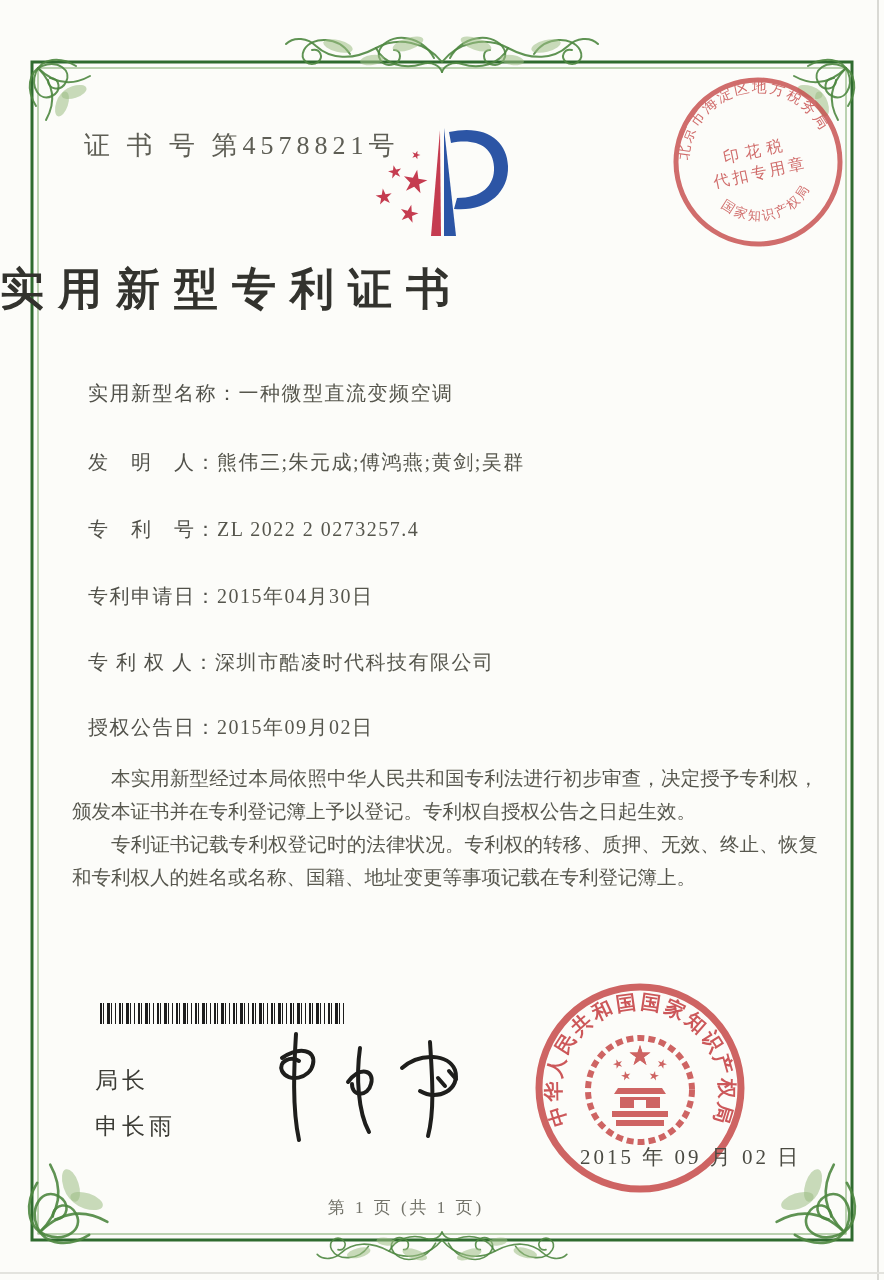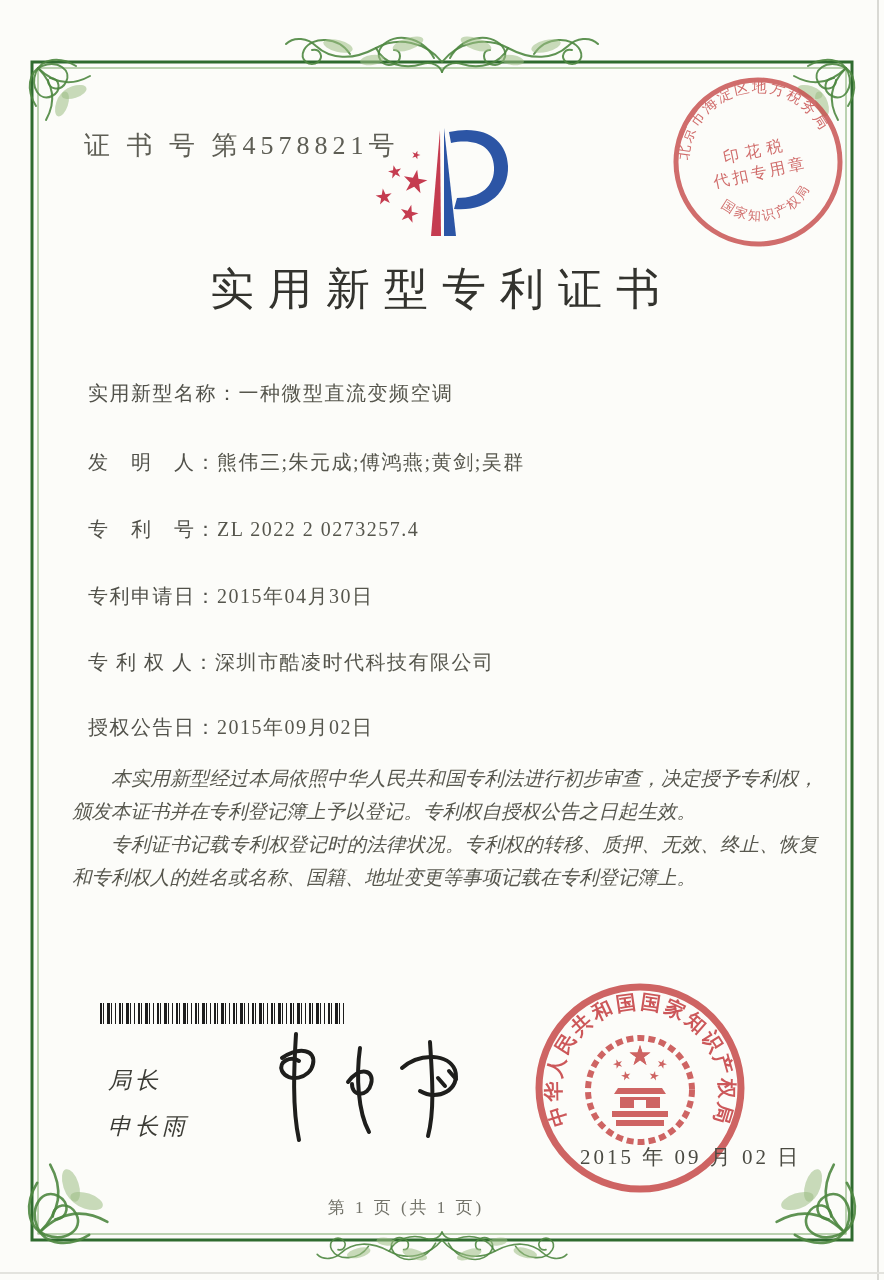--- a/index.html
+++ b/index.html
@@ -10,44 +10,44 @@
     color:#55554c;
   }
   .abs{position:absolute;}
   
   #borderSvg{position:absolute;left:0;top:0;pointer-events:none;}
   .vine path{fill:none;stroke:#4e8740;stroke-width:2;stroke-linecap:round;opacity:.9;}
   .leaf{fill:#9cbd85;opacity:.55;stroke:none;}
   
   .cert-no{left:84px;top:128px;font-size:26px;letter-spacing:5px;color:#5e5e55;}
   .logo-wrap{left:50%;top:110px;transform:translateX(-50%);}
-  .page-title{left:0;top:260px;width:884px;text-align:center;
-    font-size:44px;font-weight:normal;letter-spacing:14px;color:#33332e;}
+  .page-title{left:0;top:260px;width:884px;text-align:left;
+    font-size:44px;font-weight:bold;letter-spacing:14px;color:#33332e;}
   
   .tax-seal{left:668px;top:72px;opacity:.8;transform:rotate(-12deg);}
   .tax-seal text{fill:#c64a49;font-family:"Liberation Serif",serif;}
   .big-seal{left:530px;top:978px;opacity:.85;}
   .big-seal text{fill:#c43b3e;font-weight:bold;font-family:"Liberation Serif",serif;}
   .seal-date{left:560px;top:1143px;font-size:21px;letter-spacing:3px;color:#4a4a42;z-index:5;margin-left:20px;}
   
   .frow{left:88px;font-size:20px;letter-spacing:1.5px;color:#56564d;white-space:nowrap;}
   .frow .lab{color:#51514a;}
   
   .legal{left:72px;top:762px;width:746px;font-size:19.5px;line-height:33px;
-    text-align:justify;color:#57574e;font-style:italic;}
+    text-align:justify;color:#57574e;}
   .legal p{margin:0;text-indent:2em;}
   
   .barcode{left:100px;top:1003px;width:246px;height:21px;
     background:repeating-linear-gradient(90deg,
       #1c1c1c 0 2px,transparent 2px 3px,
       #1c1c1c 3px 4px,transparent 4px 7px,
       #1c1c1c 7px 10px,transparent 10px 11px,
       #1c1c1c 11px 12px,transparent 12px 15px,
       #1c1c1c 15px 16px,transparent 16px 19px);}
-  .director{left:108px;top:1058px;font-size:23px;letter-spacing:4px;color:#3c3c36;line-height:46px;font-style:italic;}
+  .director{left:95px;top:1058px;font-size:23px;letter-spacing:4px;color:#3c3c36;line-height:46px;}
   .sig{left:252px;top:1026px;}
   .sig path{fill:none;stroke:#1e1e1c;stroke-width:4;stroke-linecap:round;stroke-linejoin:round;}
   .footer{left:0;top:1196px;width:812px;text-align:center;font-size:17px;
     letter-spacing:3px;color:#73736a;}
   
   .edge-r{left:877px;top:0;width:2px;height:1280px;background:#d9d9d4;}
   .edge-b{left:0;top:1272px;width:884px;height:2px;background:#e3e3de;}
 </style>
 </head>
 <body>

